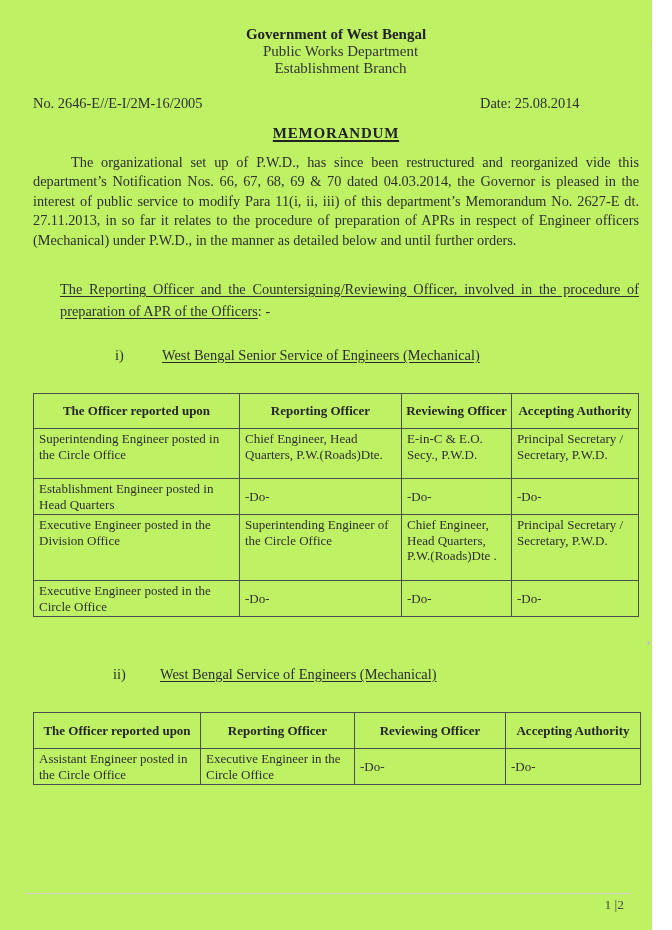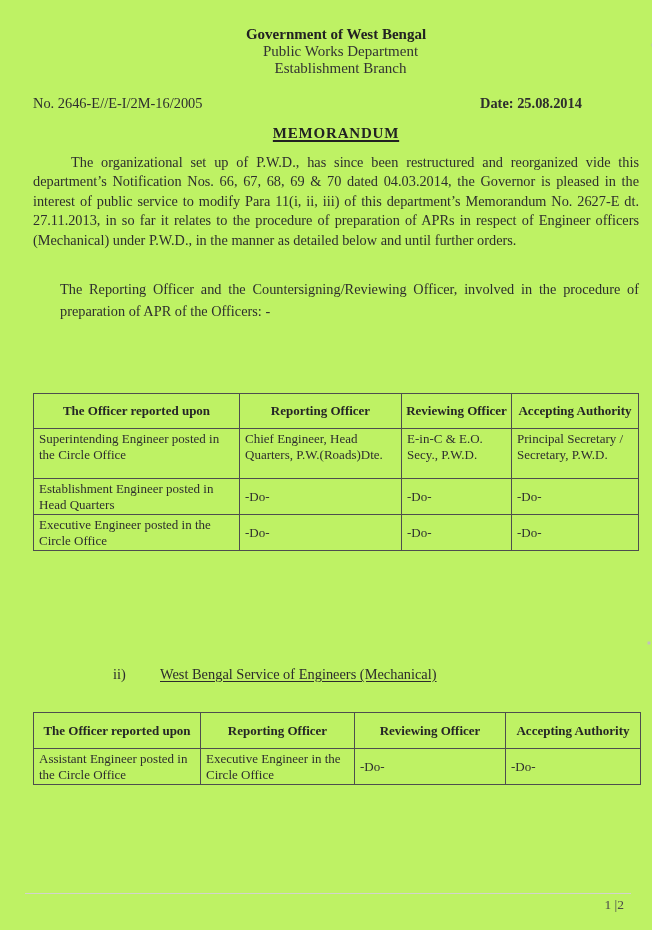--- a/index.html
+++ b/index.html
@@ -7,32 +7,32 @@
     position:relative; width:652px; height:930px;
     background:#bef264; overflow:hidden;
     font-family:"Liberation Serif","DejaVu Serif",serif;
     color:#2e2e2e;
   }
   .letterhead { position:absolute; top:26px; left:0; width:672px; text-align:center; }
   .letterhead .org { font-weight:bold; font-size:15px; line-height:17px; color:#222; }
   .letterhead .dept, .letterhead .branch { font-size:15px; line-height:17px; color:#333;padding-left:9px; }
 
   .refrow { position:absolute; top:95px; left:33px; width:606px; font-size:14.4px; }
-  .refrow .date { position:absolute; left:447px; top:0;font-weight:bold; }
+  .refrow .date { position:absolute; left:447px; top:0; }
 
   .memo-title { position:absolute; top:125px; left:0; width:672px; text-align:center;
     font-weight:bold; font-size:15px; letter-spacing:0.8px; color:#222; }
   .memo-title .u { text-decoration:underline; text-decoration-thickness:1.5px; text-underline-offset:2px; }
 
   .bodypara { position:absolute; top:153px; left:33px; width:606px; margin:0;
     font-size:14.3px; line-height:19.4px; text-align:justify; text-indent:38px; }
 
   .procheading { position:absolute; top:279px; left:60px; width:579px; margin:0;
     font-size:14.3px; line-height:21.8px; text-align:justify; }
-  .procheading .u { text-underline-offset:2px; }
+  .procheading .u { text-decoration:underline; text-underline-offset:2px; }
 
   .secheading { position:absolute; font-size:14.4px; color:#2c2c2c; }
   .sec1 { top:347px; left:115px; }
   .sec2 { top:666px; left:113px; }
   .seclabel { display:inline-block; min-width:47px; }
   .sectitle { text-decoration:underline; text-underline-offset:2px; }
 
   table.t { position:absolute; left:33px; border-collapse:collapse; table-layout:fixed;
     font-size:13px; line-height:15.5px; color:#2e2e2e; }
   table.t th, table.t td { border:1.5px solid #4e4e4e; padding:2px 5px; vertical-align:top;
@@ -78,20 +78,23 @@
   </div>
 
   <div class="memo-title">
     <span class="u">MEMORANDUM</span>
   </div>
 
   <p class="bodypara">The organizational set up of P.W.D., has since been restructured and reorganized vide this department’s Notification Nos. 66, 67, 68, 69 &amp; 70 dated 04.03.2014, the Governor is pleased in the interest of public service to modify Para 11(i, ii, iii) of this department’s Memorandum No. 2627-E dt. 27.11.2013, in so far it relates to the procedure of preparation of APRs in respect of Engineer officers (Mechanical) under P.W.D., in the manner as detailed below and until further orders.</p>
 
   <p class="procheading"><span class="u">The Reporting Officer and the Countersigning/Reviewing Officer, involved in the procedure of preparation of APR of the Officers</span><span>: -</span></p>
 
+  <div class="secheading sec1">
+    <span class="seclabel">i)</span><span class="sectitle">West Bengal Senior Service of Engineers (Mechanical)</span>
+  </div>
 
   <table class="t t1">
     <colgroup>
         <col style="width:206px">
         <col style="width:162px">
         <col style="width:110px">
         <col style="width:127px">
       </colgroup>
     <thead>
       <tr class="h">
@@ -106,20 +109,26 @@
         <td>Superintending Engineer posted in the Circle Office</td>
         <td>Chief Engineer, Head Quarters, P.W.(Roads)Dte.</td>
         <td>E-in-C &amp; E.O. Secy., P.W.D.</td>
         <td>Principal Secretary / Secretary, P.W.D.</td>
       </tr>
       <tr class="r2">
         <td>Establishment Engineer posted in Head Quarters</td>
         <td class="c">-Do-</td>
         <td class="c">-Do-</td>
         <td class="c">-Do-</td>
+      </tr>
+      <tr class="r3">
+        <td>Executive Engineer posted in the Division Office</td>
+        <td>Superintending Engineer of the Circle Office</td>
+        <td>Chief Engineer, Head Quarters, P.W.(Roads)Dte .</td>
+        <td>Principal Secretary / Secretary, P.W.D.</td>
       </tr>
       <tr class="r4">
         <td>Executive Engineer posted in the Circle Office</td>
         <td class="c">-Do-</td>
         <td class="c">-Do-</td>
         <td class="c">-Do-</td>
       </tr>
     </tbody>
   </table>
 

